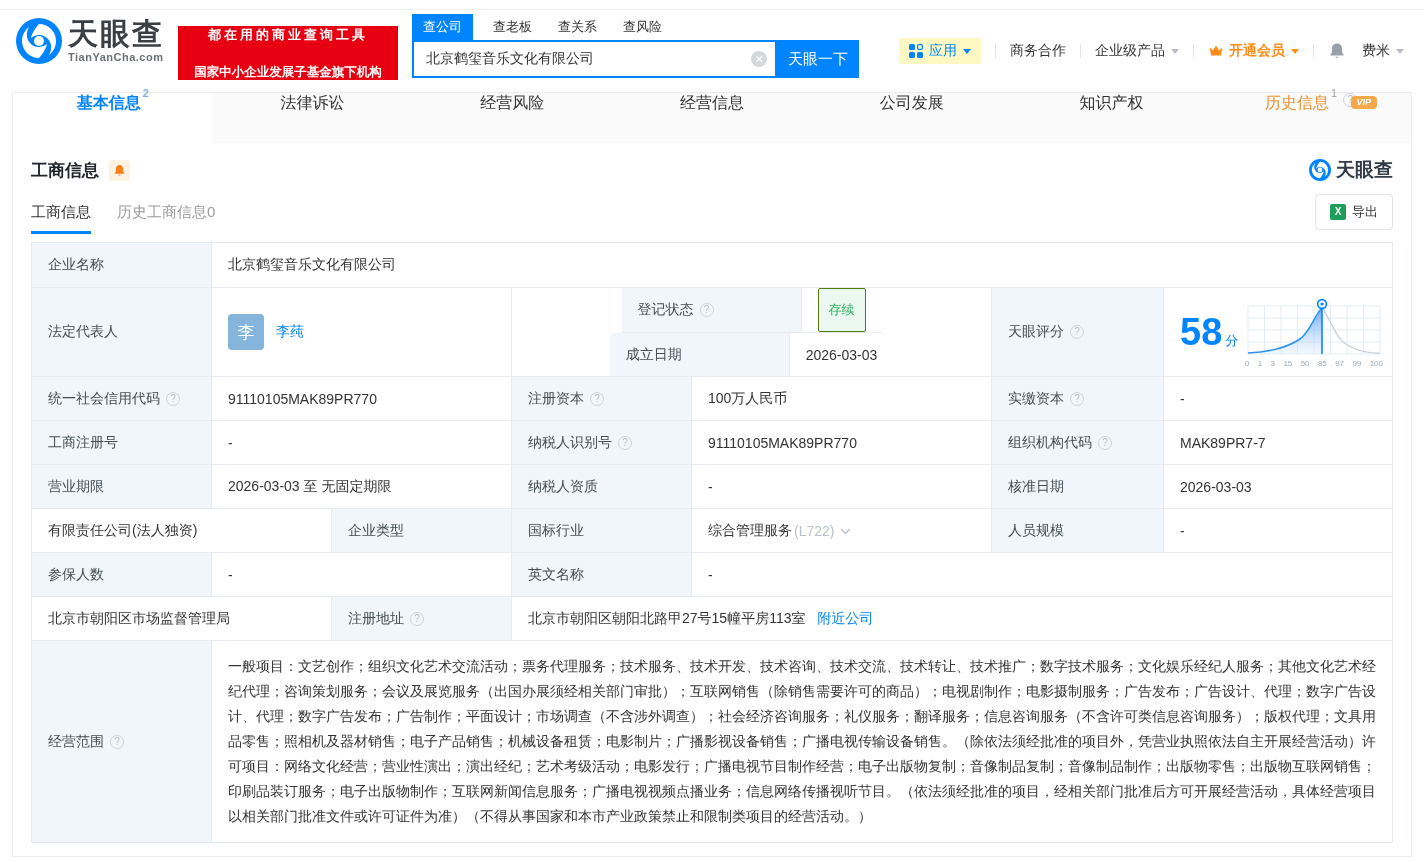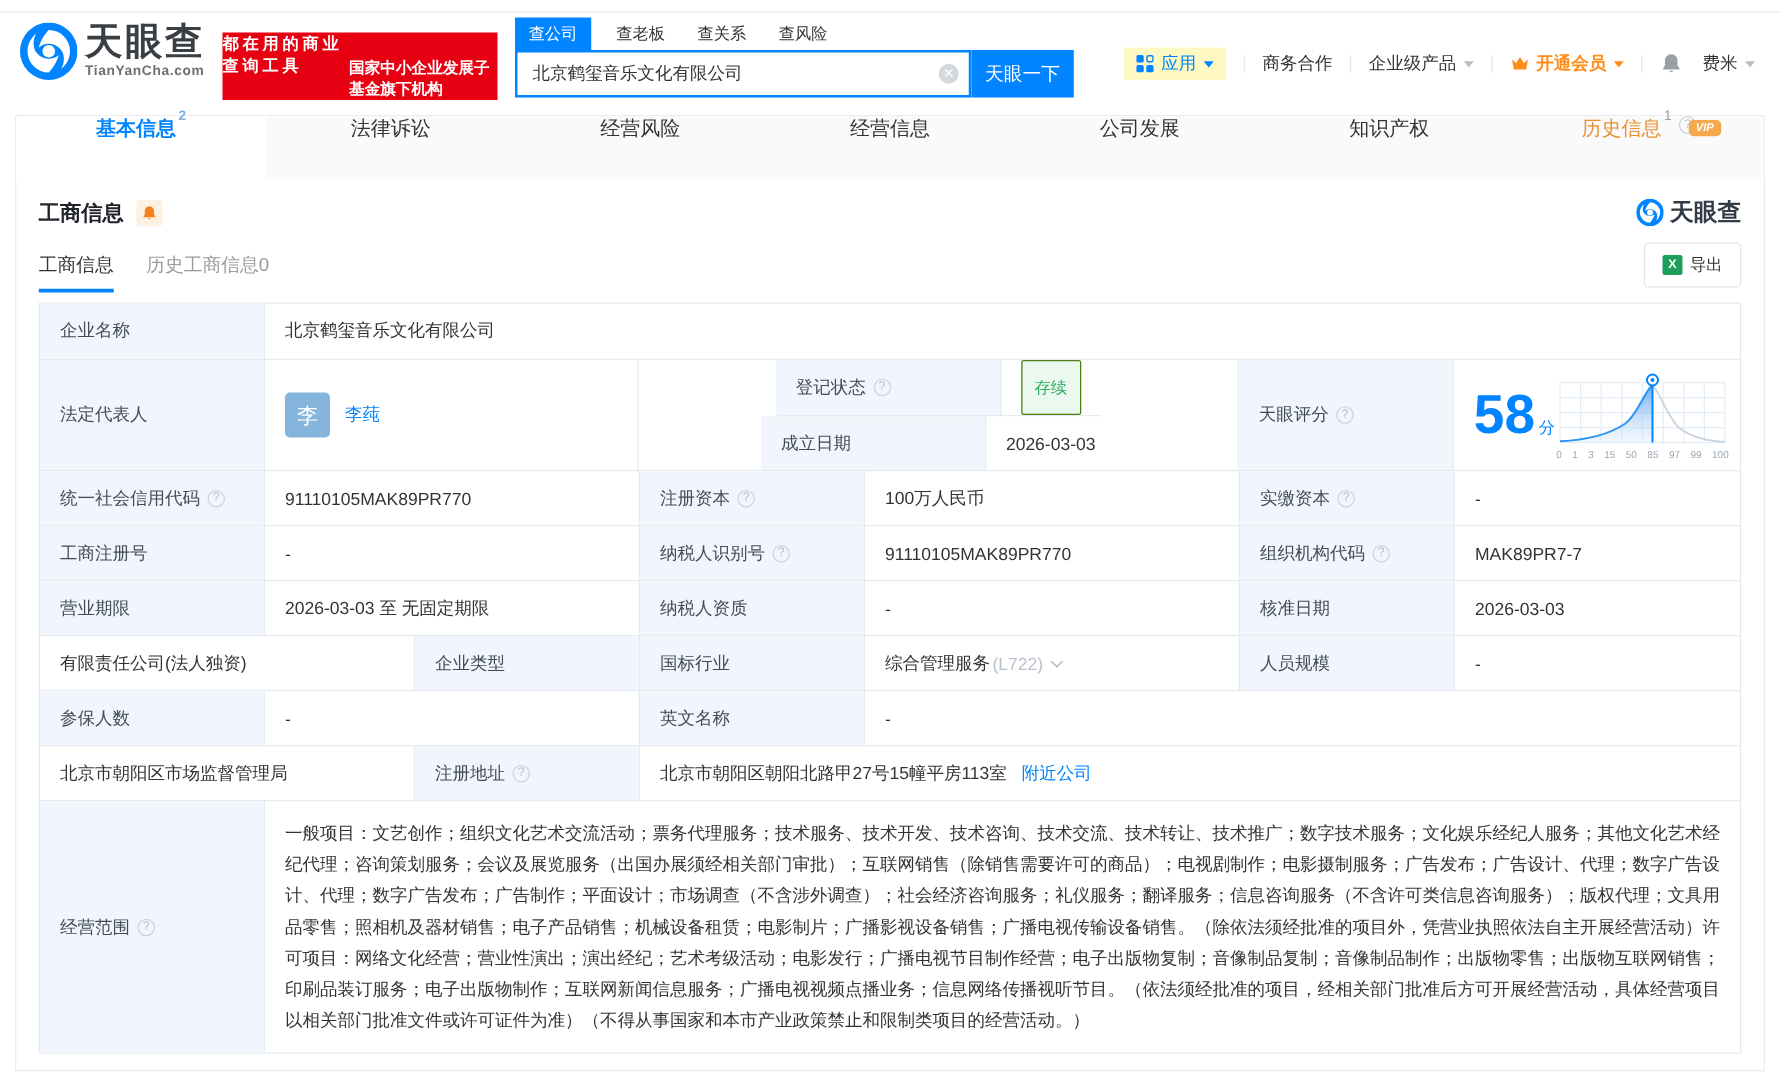--- a/index.html
+++ b/index.html
@@ -11,21 +11,21 @@
   }
   .topline { height: 10px; border-bottom: 1px solid #ededed; }
 
   
   .header { display: flex; align-items: flex-start; height: 82px; padding: 0 20px 0 16px; }
   .logo { display: flex; align-items: center; margin-top: 8px; cursor: pointer; }
   .logo-text { margin-left: 6px; }
   .logo-title { font-size: 30px; font-weight: bold; color: #3a3f45; letter-spacing: 2px; line-height: 30px; }
   .logo-domain { font-size: 11px; font-weight: bold; color: #6b7075; letter-spacing: .5px; margin-top: 2px; }
   .slogan { margin-left: 14px; margin-top: 16px; width: 220px; height: 54px; background: #e60012;
-            color: #fff; display: flex; flex-direction: row; justify-content: center; }
+            color: #fff; display: flex; flex-direction: column; justify-content: center; align-items: center; }
   .slogan .l1 { font-size: 13px; font-weight: bold; letter-spacing: 3px; }
   .slogan .l2 { font-size: 12.5px; font-weight: bold; margin-top: 20px; }
   .search-block { margin-left: 14px; margin-top: 6px; }
   .search-tabs { display: flex; align-items: flex-end; height: 24px; }
   .search-tab { font-size: 13px; color: #333; margin-right: 26px; padding: 4px 0; cursor: pointer; }
   .search-tab.active { background: #0084ff; color: #fff; padding: 4px 11px; margin-right: 20px; }
   .search-row { display: flex; }
   .search-input-wrap { position: relative; width: 365px; }
   .search-input { width: 365px; height: 38px; border: 2px solid #0084ff; padding: 0 34px 0 12px;
                   font-size: 14px; color: #333; outline: none; font-family: inherit; }
@@ -98,21 +98,21 @@
   .link { color: #0084ff; cursor: pointer; text-decoration: none; }
   .status-badge { display: inline-block; padding: 12px 10px; font-size: 13px; color: #2fae5f;
                   background: #eaf8f0; border: 1px solid #4d7c0f; border-radius: 2px; }
   .industry-code { color: #b9c2cc; margin-left: 2px; }
   .chev { margin-left: 6px; margin-top: 2px; }
   .near-link { margin-left: 12px; }
 
   
   .score-cell { justify-content: space-between; padding-right: 8px; }
   .score-num { display: flex; align-items: baseline; color: #0084ff; }
-  .score-val { font-size: 44px; font-weight: bold; line-height: 38px; text-align: center; }
+  .score-val { font-size: 38px; font-weight: bold; line-height: 38px; text-align: center; }
   .score-unit { font-size: 13px; margin-left: 3px; }
   .score-chart { width: 140px; }
   .score-axis { display: flex; justify-content: space-between; font-size: 8px; color: #9aa7b5;
                 padding: 0 1px; margin-top: -2px; }
 </style>
 </head>
 <body>
 
 <div class="topline"></div>
 

